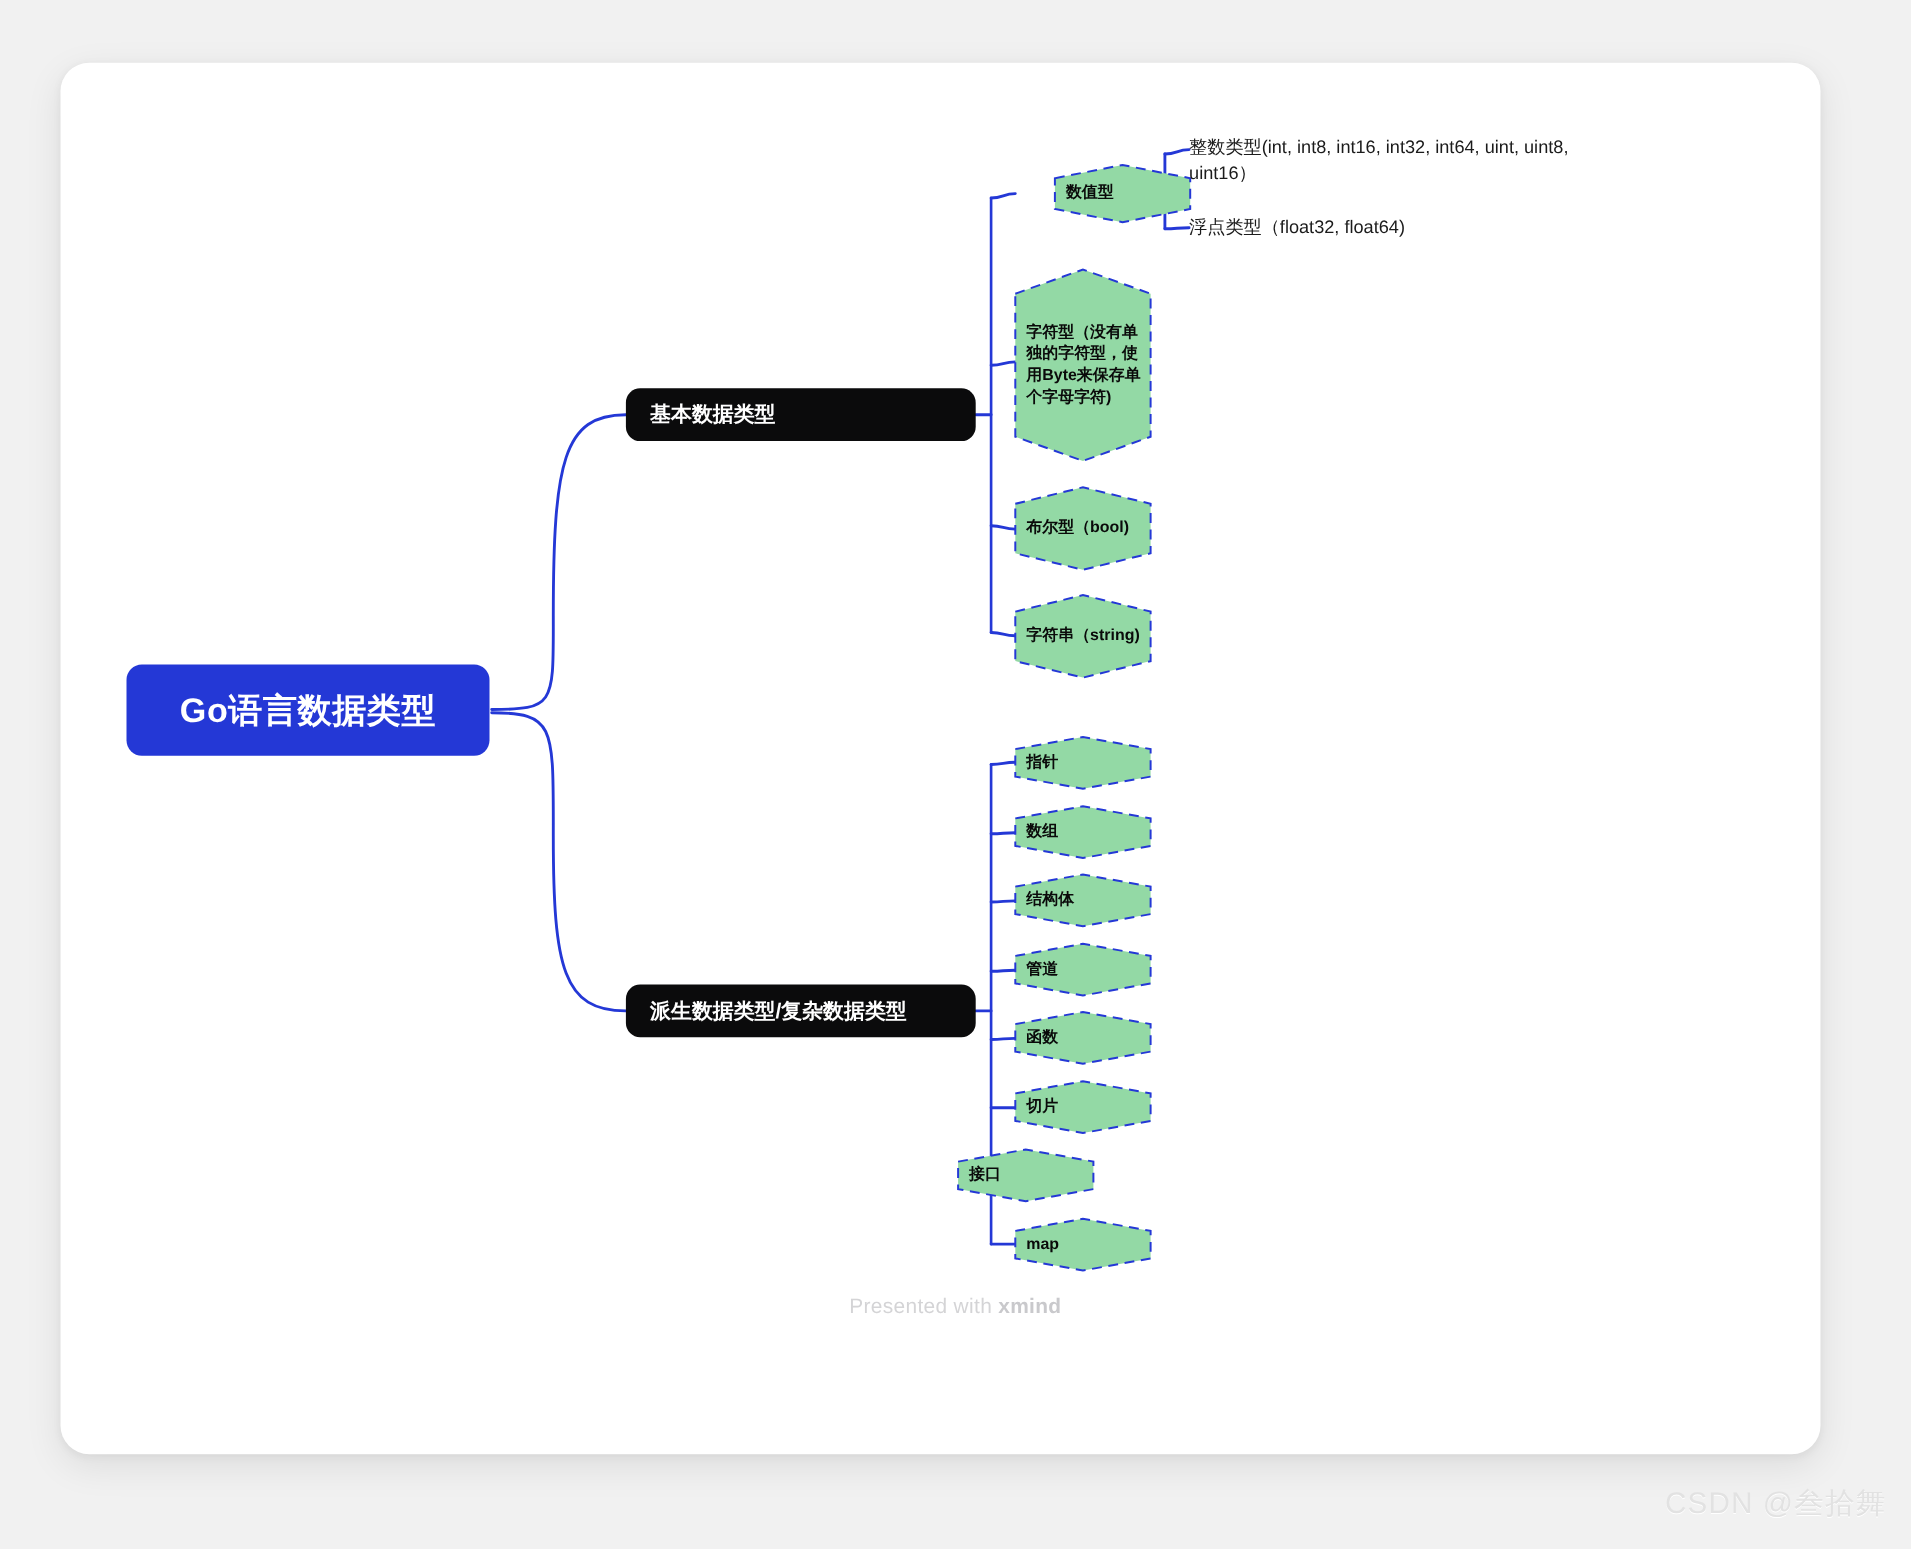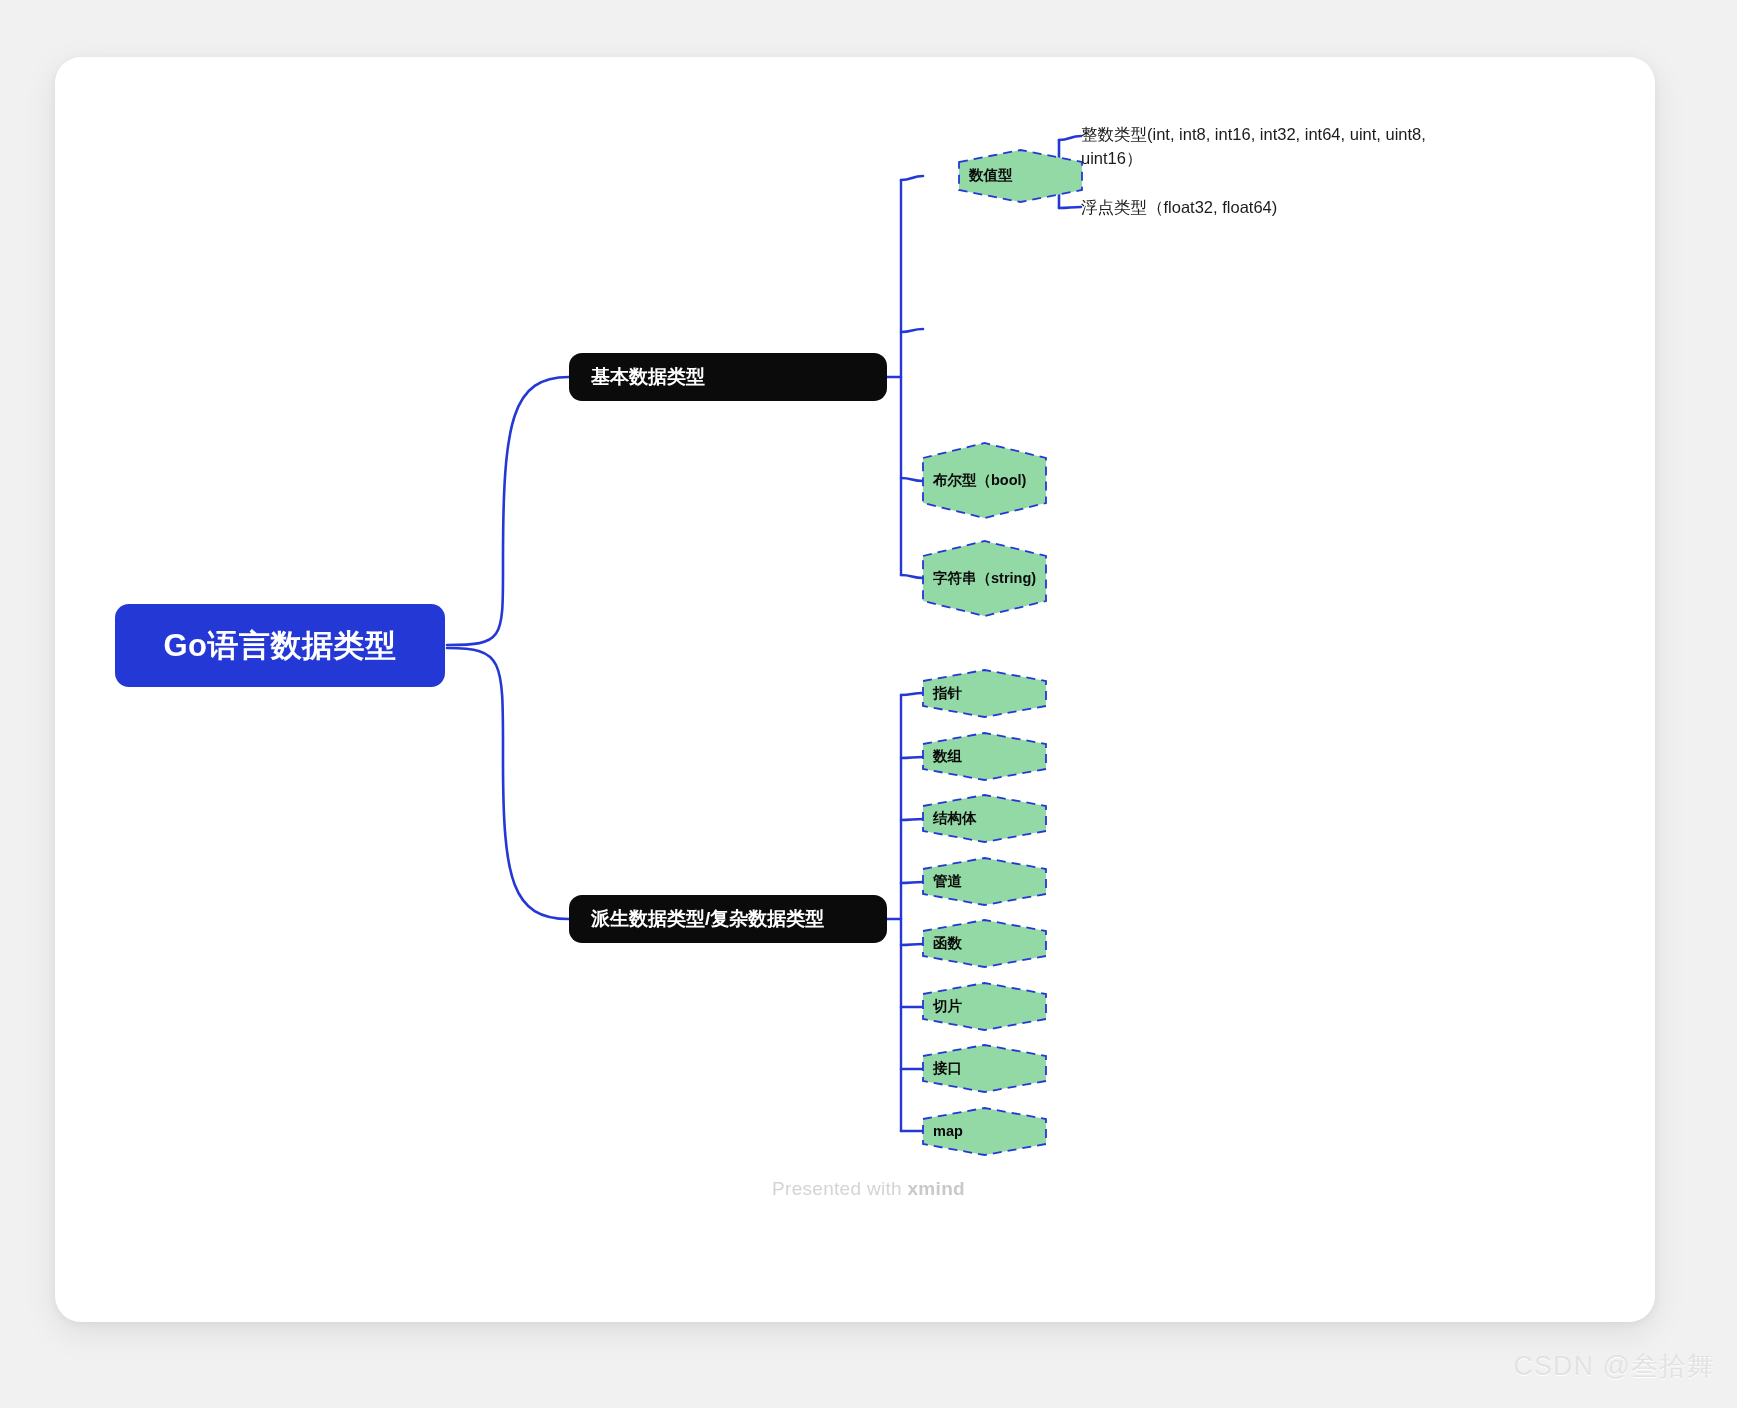--- a/index.html
+++ b/index.html
@@ -196,20 +196,26 @@
     <span class="label">派生数据类型/复杂数据类型</span>
   </div>
 
   <div class="hex-wrap" style="left:923px; top:150px; height:52px;margin-left:36px;">
     <svg class="hexshape" viewBox="0 0 123 52" preserveAspectRatio="none">
       <polygon points="0,12 61.5,0 123,12 123,40 61.5,52 0,40" fill="#93d9a5" stroke="#2438d6" stroke-width="1.8" stroke-dasharray="9 6"></polygon>
     </svg>
     <div class="hextext">数值型</div>
   </div>
 
+  <div class="hex-wrap tall" style="left:923px; top:245px; height:174px;">
+    <svg class="hexshape" viewBox="0 0 123 174" preserveAspectRatio="none">
+      <polygon points="0,22 61.5,0 123,22 123,152 61.5,174 0,152" fill="#93d9a5" stroke="#2438d6" stroke-width="1.8" stroke-dasharray="9 6"></polygon>
+    </svg>
+    <div class="hextext">字符型（没有单独的字符型，使用Byte来保存单个字母字符)</div>
+  </div>
 
   <div class="hex-wrap" style="left:923px; top:443px; height:75px;">
     <svg class="hexshape" viewBox="0 0 123 75" preserveAspectRatio="none">
       <polygon points="0,15 61.5,0 123,15 123,60 61.5,75 0,60" fill="#93d9a5" stroke="#2438d6" stroke-width="1.8" stroke-dasharray="9 6"></polygon>
     </svg>
     <div class="hextext">布尔型（bool)</div>
   </div>
 
   <div class="hex-wrap" style="left:923px; top:541px; height:75px;">
     <svg class="hexshape" viewBox="0 0 123 75" preserveAspectRatio="none">
@@ -261,21 +267,21 @@
     <div class="hextext">函数</div>
   </div>
 
   <div class="hex-wrap" style="left:923px; top:983px; height:47px;text-align:center;">
     <svg class="hexshape" viewBox="0 0 123 47" preserveAspectRatio="none">
       <polygon points="0,11 61.5,0 123,11 123,36 61.5,47 0,36" fill="#93d9a5" stroke="#2438d6" stroke-width="1.8" stroke-dasharray="9 6"></polygon>
     </svg>
     <div class="hextext">切片</div>
   </div>
 
-  <div class="hex-wrap" style="left:923px; top:1045px; height:47px;">
+  <div class="hex-wrap" style="left:871px; top:1045px; height:47px;">
     <svg class="hexshape" viewBox="0 0 123 47" preserveAspectRatio="none">
       <polygon points="0,11 61.5,0 123,11 123,36 61.5,47 0,36" fill="#93d9a5" stroke="#2438d6" stroke-width="1.8" stroke-dasharray="9 6"></polygon>
     </svg>
     <div class="hextext">接口</div>
   </div>
 
   <div class="hex-wrap" style="left:923px; top:1108px; height:47px;">
     <svg class="hexshape" viewBox="0 0 123 47" preserveAspectRatio="none">
       <polygon points="0,11 61.5,0 123,11 123,36 61.5,47 0,36" fill="#93d9a5" stroke="#2438d6" stroke-width="1.8" stroke-dasharray="9 6"></polygon>
     </svg>

